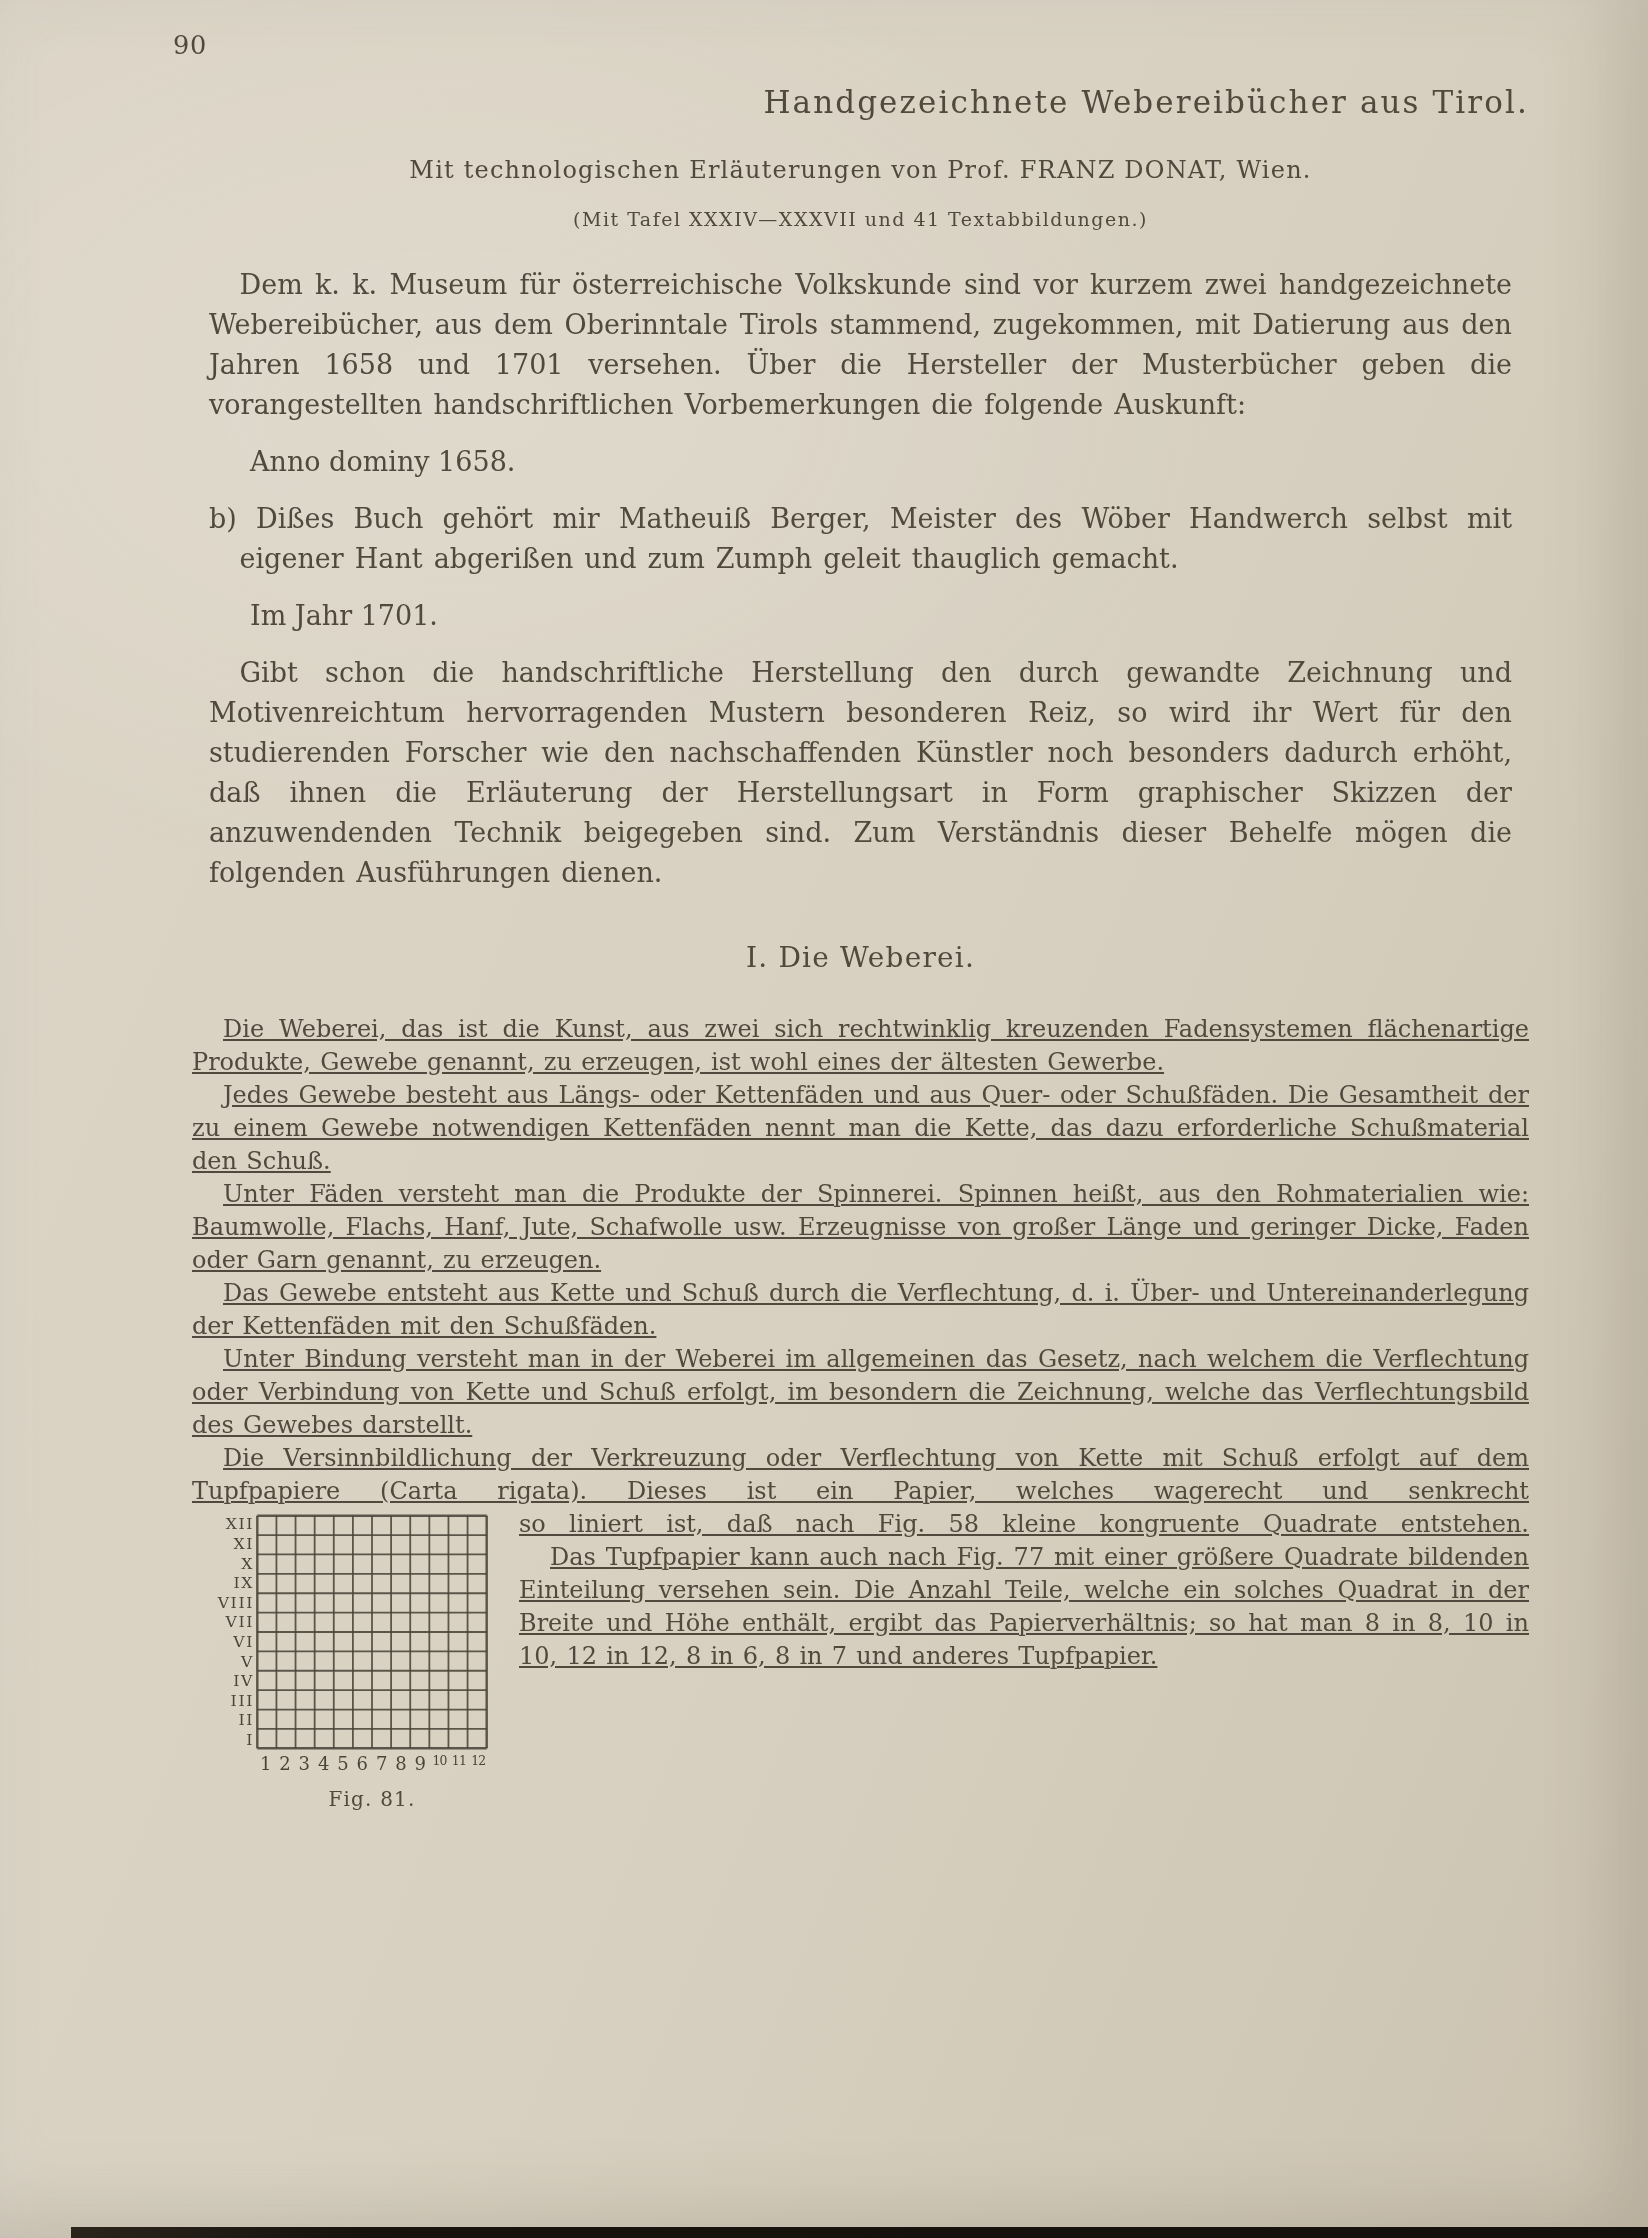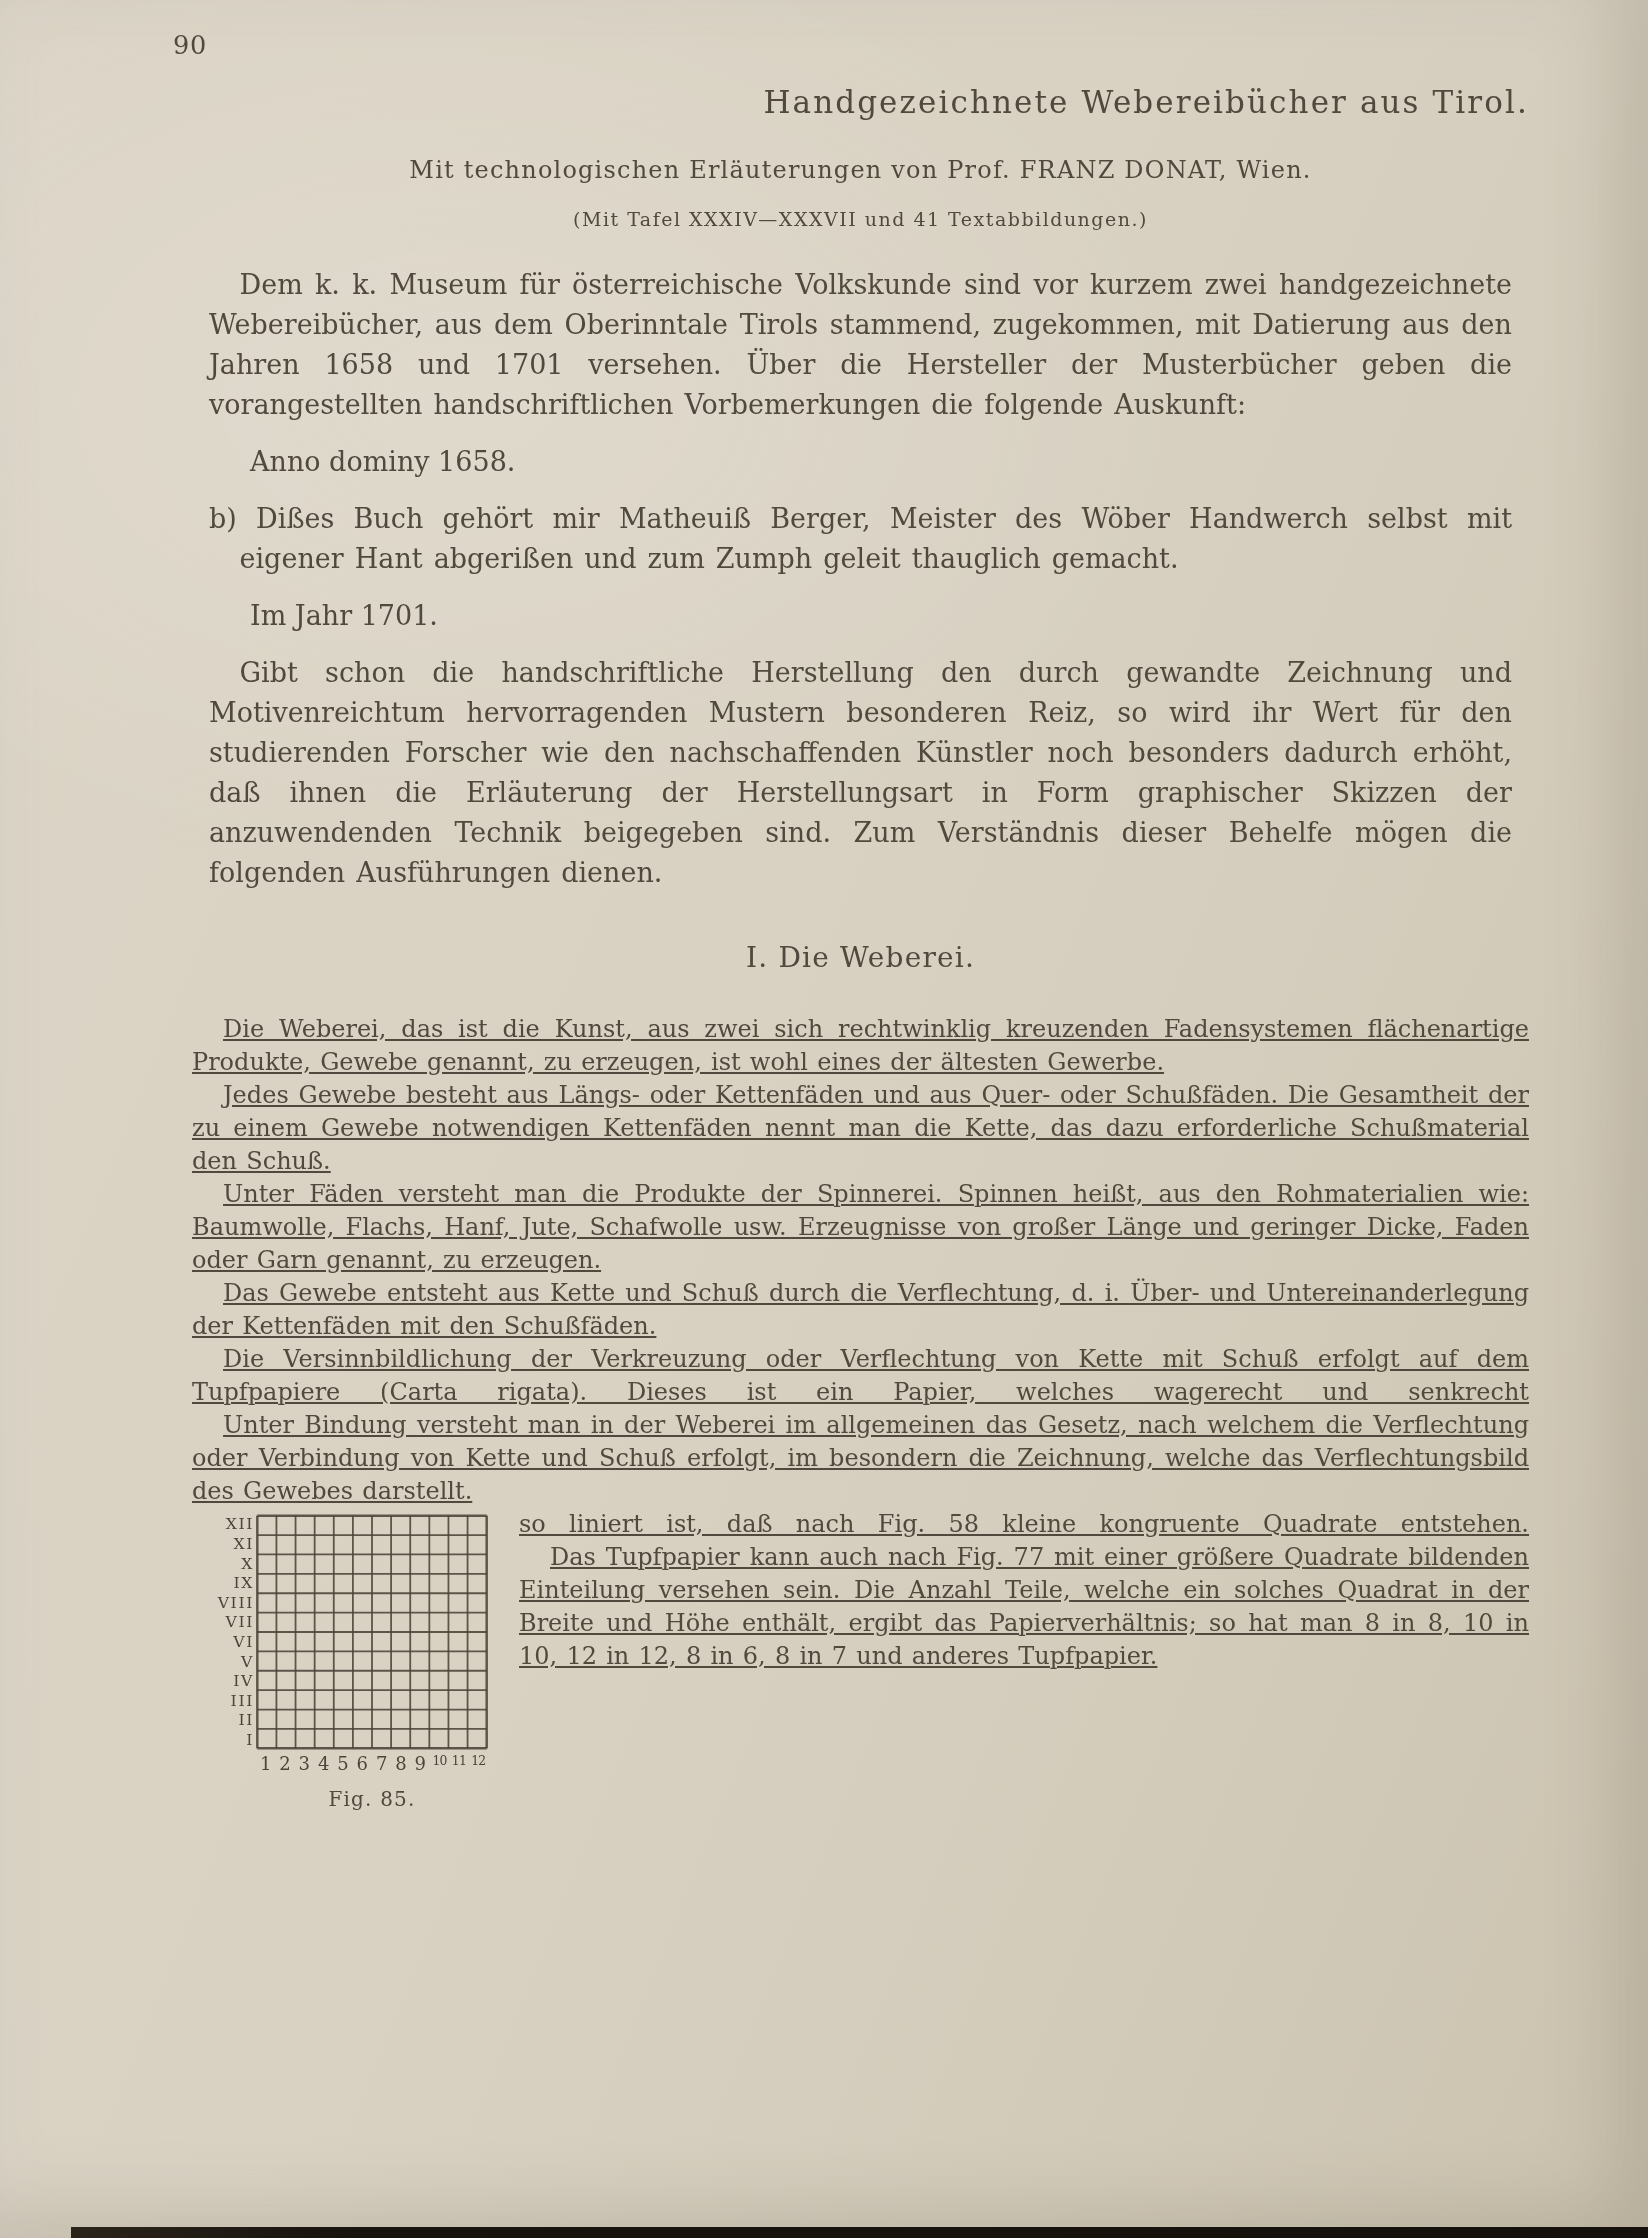--- a/index.html
+++ b/index.html
@@ -71,23 +71,23 @@
   <p class="date-line">Im Jahr 1701.</p>
 
   <p class="body-lg indent-lg">Gibt schon die handschriftliche Herstellung den durch gewandte Zeichnung und Motivenreichtum hervorragenden Mustern besonderen Reiz, so wird ihr Wert für den studierenden Forscher wie den nachschaffenden Künstler noch besonders dadurch erhöht, daß ihnen die Erläuterung der Herstellungsart in Form graphischer Skizzen der anzuwendenden Technik beigegeben sind. Zum Verständnis dieser Behelfe mögen die folgenden Ausführungen dienen.</p>
 
   <h2 class="section-heading">I. Die Weberei.</h2>
 
   <p class="body-sm first indent-sm">Die Weberei, das ist die Kunst, aus zwei sich rechtwinklig kreuzenden Fadensystemen flächenartige Produkte, Gewebe genannt, zu erzeugen, ist wohl eines der ältesten Gewerbe.</p>
   <p class="body-sm indent-sm">Jedes Gewebe besteht aus Längs- oder Kettenfäden und aus Quer- oder Schußfäden. Die Gesamtheit der zu einem Gewebe notwendigen Kettenfäden nennt man die Kette, das dazu erforderliche Schußmaterial den Schuß.</p>
   <p class="body-sm indent-sm">Unter Fäden versteht man die Produkte der Spinnerei. Spinnen heißt, aus den Rohmaterialien wie: Baumwolle, Flachs, Hanf, Jute, Schafwolle usw. Erzeugnisse von großer Länge und geringer Dicke, Faden oder Garn genannt, zu erzeugen.</p>
   <p class="body-sm indent-sm">Das Gewebe entsteht aus Kette und Schuß durch die Verflechtung, d. i. Über- und Untereinanderlegung der Kettenfäden mit den Schußfäden.</p>
+  <p class="body-sm indent-sm">Unter Bindung versteht man in der Weberei im allgemeinen das Gesetz, nach welchem die Verflechtung oder Verbindung von Kette und Schuß erfolgt, im besondern die Zeichnung, welche das Verflechtungsbild des Gewebes darstellt.</p>
+
   <p class="body-sm indent-sm force-justify">Die Versinnbildlichung der Verkreuzung oder Verflechtung von Kette mit Schuß erfolgt auf dem Tupfpapiere (Carta rigata). Dieses ist ein Papier, welches wagerecht und senkrecht</p>
-
-  <p class="body-sm indent-sm">Unter Bindung versteht man in der Weberei im allgemeinen das Gesetz, nach welchem die Verflechtung oder Verbindung von Kette und Schuß erfolgt, im besondern die Zeichnung, welche das Verflechtungsbild des Gewebes darstellt.</p>
 
   <div class="figure-flow">
     <figure class="fig58">
       <div class="fig-top">
         <div class="fig-rows">
             <span>XII</span>
             <span>XI</span>
             <span>X</span>
             <span>IX</span>
             <span>VIII</span>
@@ -135,21 +135,21 @@
           <span>4</span>
           <span>5</span>
           <span>6</span>
           <span>7</span>
           <span>8</span>
           <span>9</span>
           <span class="small">10</span>
           <span class="small">11</span>
           <span class="small">12</span>
         </div>
-      <figcaption>Fig. 85.</figcaption>
+      <figcaption>Fig. 81.</figcaption>
     </figure>
 
     <p class="body-sm force-justify">so liniert ist, daß nach Fig. 58 kleine kongruente Quadrate entstehen.</p>
     <p class="body-sm indent-sm">Das Tupfpapier kann auch nach Fig. 77 mit einer größere Quadrate bildenden Einteilung versehen sein. Die Anzahl Teile, welche ein solches Quadrat in der Breite und Höhe enthält, ergibt das Papierverhältnis; so hat man 8 in 8, 10 in 10, 12 in 12, 8 in 6, 8 in 7 und anderes Tupfpapier.</p>
   </div>
 
 </div>
 
 <div class="bottom-strip"></div>
 

